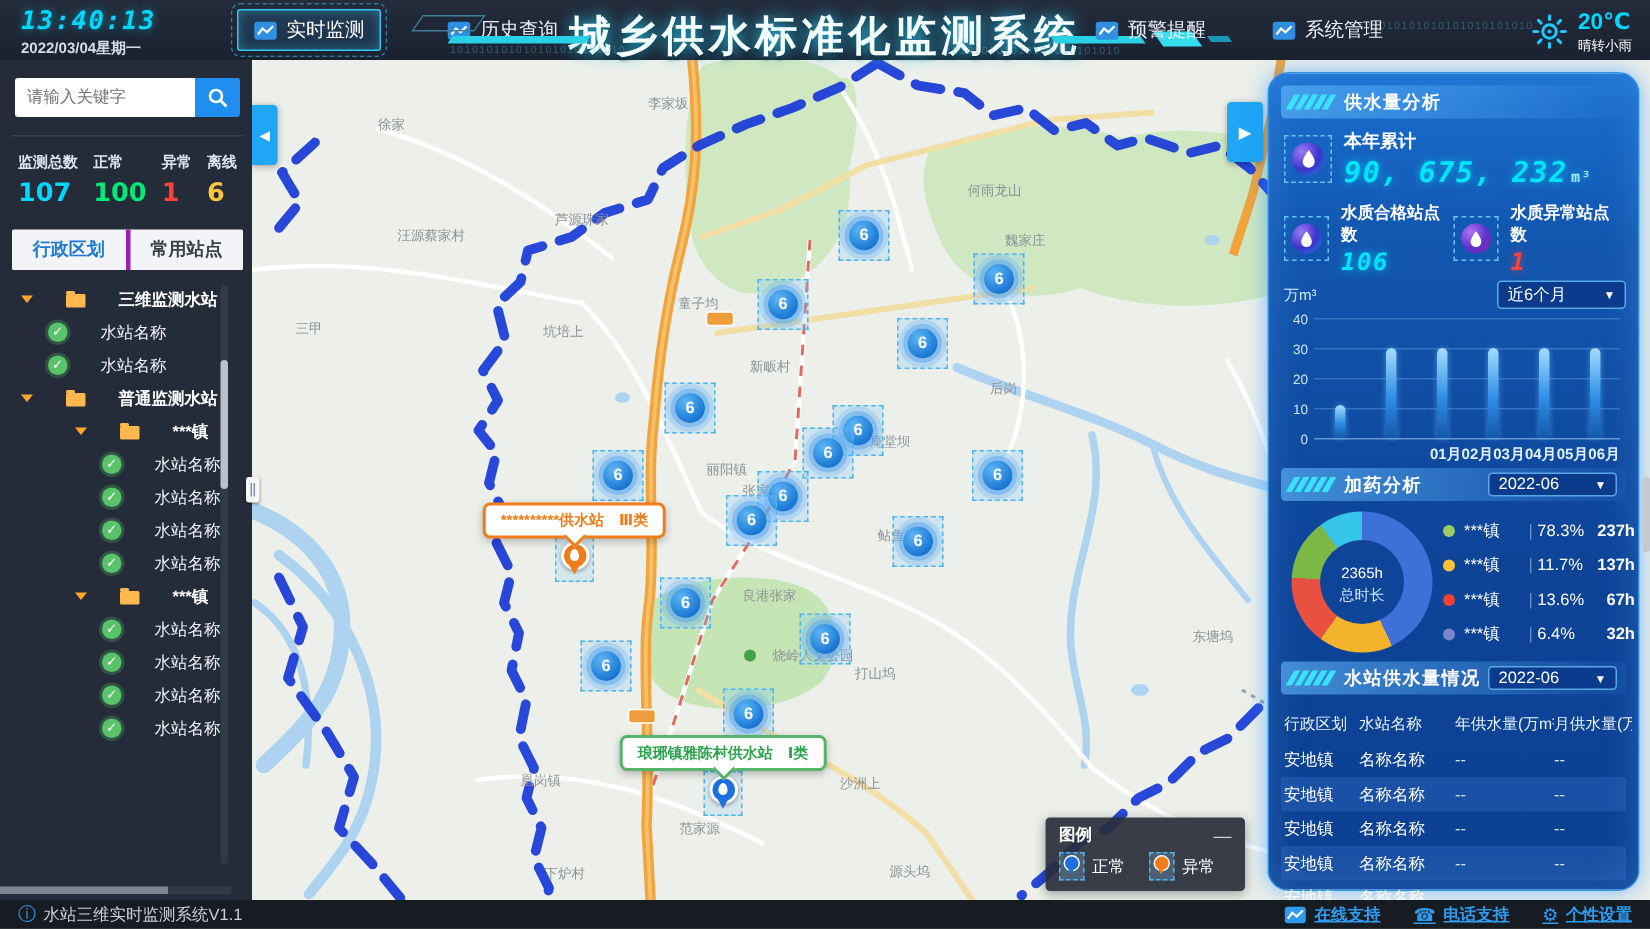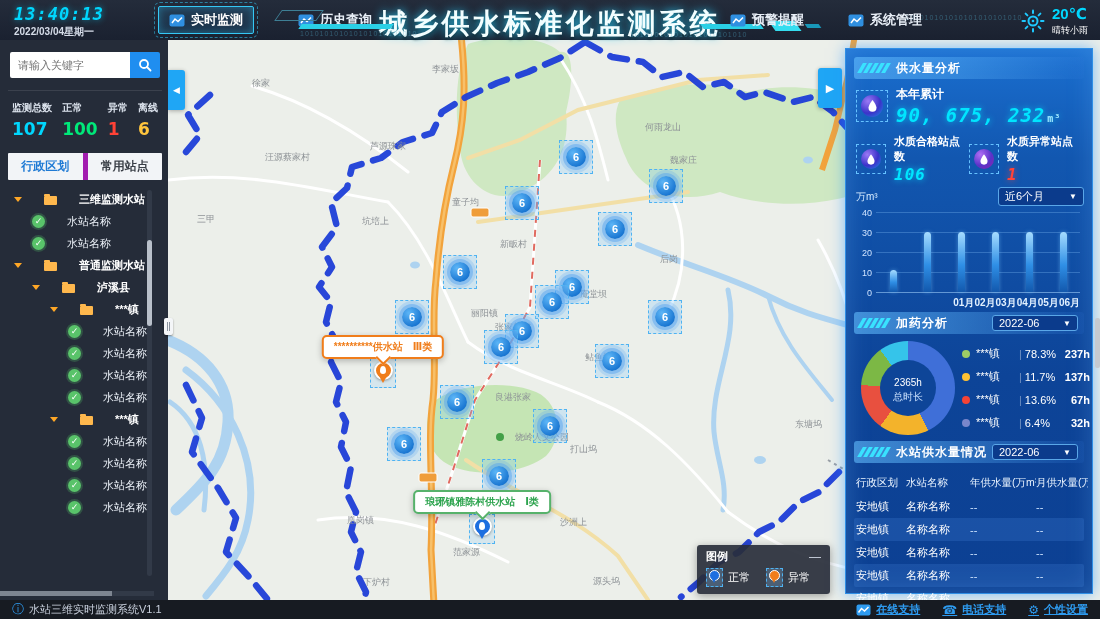--- a/index.html
+++ b/index.html
@@ -7,21 +7,21 @@
          font-family:"Liberation Sans","DejaVu Sans",sans-serif;-webkit-font-smoothing:antialiased;}
   
   .hdr{position:absolute;left:0;top:0;width:1100px;height:40px;z-index:40;
        background:linear-gradient(180deg,#242c3b,#1a2130);}
   .clock{position:absolute;left:14px;top:4px;}
   .clock .t{font-family:"DejaVu Sans Mono",monospace;font-style:italic;font-weight:bold;
             font-size:17px;color:#00d7fe;letter-spacing:1px;text-shadow:0 0 6px rgba(0,215,254,.6);}
   .clock .d{font-size:10px;color:#d5dce8;font-weight:bold;margin-top:1px;}
   .nav{position:absolute;top:0;height:40px;display:flex;align-items:center;gap:44px;}
   .nav-l{left:158px;} .nav-r{right:178px;}
-  .nitem{display:flex;align-items:center;gap:6px;color:#e9eff7;font-size:13px;font-weight:bold;cursor:pointer;white-space:nowrap;}
+  .nitem{display:flex;align-items:center;gap:6px;color:#e9eff7;font-size:13px;font-weight:normal;cursor:pointer;white-space:nowrap;}
   .nitem.act{color:#fff;padding:4px 10px;border:1px solid #35c8f5;border-radius:2px;
              background:rgba(32,150,220,.15);box-shadow:inset 0 0 8px rgba(53,200,245,.4);
              outline:1px dashed rgba(53,200,245,.55);outline-offset:3px;}
   .title{position:absolute;left:50%;top:5px;transform:translateX(-50%);font-size:28px;font-weight:bold;
          letter-spacing:3px;color:#f2feff;white-space:nowrap;
          text-shadow:0 0 10px rgba(42,212,255,.95),0 2px 3px rgba(0,0,0,.6);}
   .deco{position:absolute;transform:skewX(-35deg);}
   .bin{position:absolute;color:rgba(85,175,205,.4);font-size:7px;letter-spacing:1px;white-space:nowrap;}
   .weather{position:absolute;right:12px;top:5px;display:flex;align-items:center;gap:7px;}
   .weather .tmp{font-size:15px;font-weight:bold;color:#00d7fe;}
@@ -46,21 +46,21 @@
   .sdiv{border-bottom:1px solid rgba(255,255,255,.1);margin:12px -2px 10px;}
   .stats{display:flex;justify-content:space-between;padding:0 2px;}
   .stat{text-align:left;}
   .stat .lb{font-size:10px;color:#dde4ee;font-weight:bold;}
   .stat .vl{font-size:17px;font-weight:bold;margin-top:4px;font-family:"DejaVu Sans",sans-serif;}
   .c-cyan{color:#00d7fe}.c-green{color:#00e879}.c-red{color:#ff4236}.c-yellow{color:#ffc53d}
   .tabs{margin:14px -2px 0;height:27px;background:#f2f4f7;display:flex;border-radius:1px;}
   .tab{flex:1;display:flex;align-items:center;justify-content:center;font-size:12px;font-weight:bold;
        color:#3a3f47;cursor:pointer;}
   .tab.act{color:#1f7ad4;}
-  .tab + .tab{border-left:5px solid #a21caf;font-family:Liberation Mono, monospace;}
+  .tab + .tab{border-left:3px solid #a21caf;font-family:Liberation Mono, monospace;}
   .tree{margin-top:8px;}
   .trow{display:flex;align-items:center;height:22px;gap:22px;font-size:11px;color:#eef3fa;cursor:pointer;}
   .caret{width:0;height:0;border-left:4px solid transparent;border-right:4px solid transparent;
          border-top:5px solid #ffa726;flex:none;}
   .fold{width:13px;height:9px;background:#ffb84d;border-radius:1px;position:relative;flex:none;margin-top:2px;}
   .fold::before{content:"";position:absolute;left:0;top:-2px;width:6px;height:2px;background:#ffb84d;border-radius:1px 1px 0 0;}
   .chk{width:13px;height:13px;border-radius:50%;background:#59c36a;color:#fff;font-size:9px;line-height:13px;
        text-align:center;flex:none;box-shadow:0 0 0 2px rgba(89,195,106,.25);}
   .trow b{font-weight:bold;color:#fff;}
   .vtrack{position:absolute;left:147px;top:150px;bottom:24px;width:5px;background:#323a48;border-radius:3px;}
@@ -107,21 +107,21 @@
            display:flex;justify-content:center;padding-top:1px;box-sizing:border-box;}
   .lpin{width:9px;height:9px;border-radius:50%;border:1.5px solid #fff;position:relative;flex:none;}
   .lpin::after{content:"";position:absolute;left:50%;margin-left:-2.5px;top:8px;
                border:2.5px solid transparent;border-top:4px solid currentColor;}
   .clps{position:absolute;background:#1fa6f5;color:#fff;display:flex;align-items:center;justify-content:center;
         cursor:pointer;z-index:8;box-shadow:0 1px 4px rgba(0,0,0,.3);}
   .clps-l{left:0;top:30px;width:17px;height:40px;border-radius:0 3px 3px 0;font-size:9px;}
   .clps-r{left:650px;top:28px;width:24px;height:40px;border-radius:3px;font-size:11px;}
   
   .rp{position:absolute;left:845px;top:48px;width:248px;height:546px;z-index:25;box-sizing:border-box;
-      border:1px solid #2f8fe6;border-radius:0;padding:8px;color:#fff;
+      border:1px solid #2f8fe6;border-radius:14px;padding:8px;color:#fff;
       background:linear-gradient(180deg,#1a6fd0 0%,#1257b0 20%,#0d4498 60%,#0c4093 100%);
       box-shadow:0 0 14px rgba(30,144,255,.55), inset 0 0 24px rgba(110,185,255,.28);}
   .sec-h{height:22px;display:flex;align-items:center;border-radius:3px;padding:0 6px;margin-bottom:7px;
          background:linear-gradient(90deg,rgba(100,190,255,.6),rgba(50,120,220,.12));}
   .sl{display:inline-block;width:4px;height:10px;background:#39e2ff;transform:skewX(-30deg);margin-right:2px;}
   .sec-h .tt{font-size:12px;font-weight:bold;margin-left:6px;letter-spacing:1px;}
   .dd{display:flex;align-items:center;justify-content:space-between;background:#0b3b8c;margin-left:auto;
       border:1px solid #5aa7e8;border-radius:3px;font-size:11px;padding:1px 6px;min-width:72px;cursor:pointer;}
   .dd .cr{font-size:8px;margin-left:6px;}
   .icob{width:30px;height:30px;border:1px dashed #66c2ff;display:flex;align-items:center;justify-content:center;
@@ -467,25 +467,20 @@
         </div>
         <div class="trow" style="padding-left: 22px;">
           <span class="chk">✓</span>
           <span>水站名称</span>
         </div>
         <div class="trow" style="padding-left: 4px;">
           <span class="caret"></span>
           <span class="fold"></span>
           <b>普通监测水站</b>
         </div>
-        <div class="trow" style="padding-left: 22px;">
-          <span class="caret"></span>
-          <span class="fold"></span>
-          <b>泸溪县</b>
-        </div>
         <div class="trow" style="padding-left: 40px;">
           <span class="caret"></span>
           <span class="fold"></span>
           <b>***镇</b>
         </div>
         <div class="trow" style="padding-left: 58px;">
           <span class="chk">✓</span>
           <span>水站名称</span>
         </div>
         <div class="trow" style="padding-left: 58px;">

